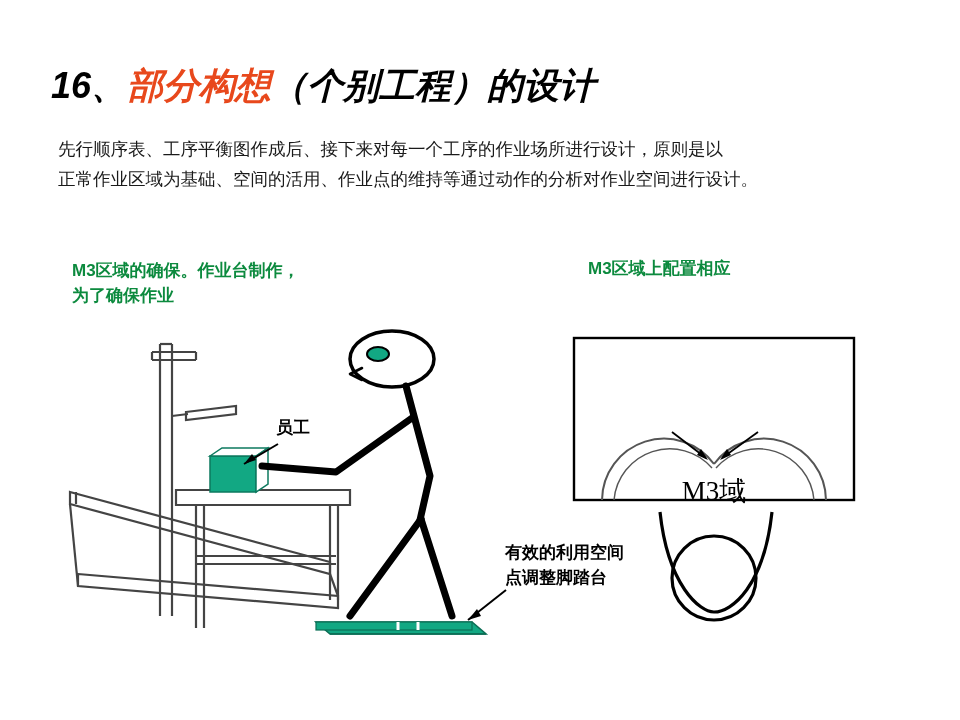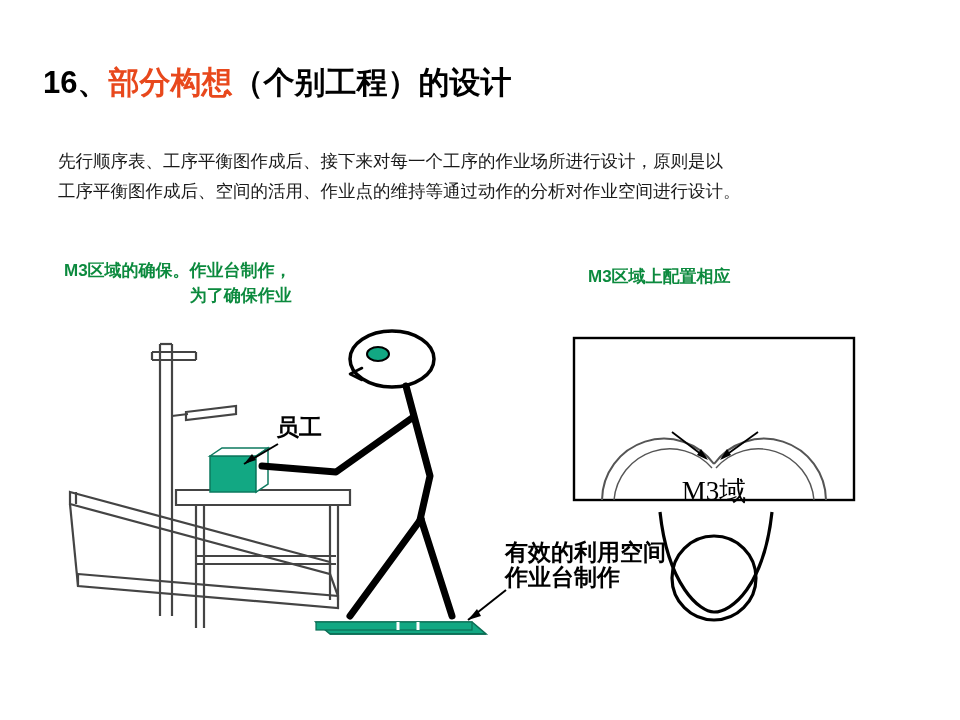--- a/index.html
+++ b/index.html
@@ -13,59 +13,60 @@
   #slide {
     position: relative;
     width: 960px;
     height: 720px;
     background: #ffffff;
     overflow: hidden;
   }
   
   #title {
     position: absolute;
-    left: 43px;
+    left: 51px;
     top: 62px;
-    font-size: 31px;
+    font-size: 36px;
     font-weight: bold;
     white-space: nowrap;
     color: #000000;
     letter-spacing: 0px;
+    font-style: italic;
   }
   #title .num { color: #000000; }
   #title .hl { color: #E8481C; }
   #title .rest { color: #000000; }
 
   
   #body-text {
     position: absolute;
     left: 58px;
-    top: 146px;
+    top: 134px;
     width: 870px;
     font-size: 17.5px;
     line-height: 30px;
     color: #1a1a1a;
   }
 
   
   .green-note {
     position: absolute;
     color: #0C8A3E;
     font-size: 17px;
     line-height: 25px;
     font-weight: bold;
   }
-  #note-left { left: 64px; top: 258px; text-align: right; }
-  #note-right { left: 588px; top: 256px; margin-top: 8px; }
+  #note-left { left: 72px; top: 258px; }
+  #note-right { left: 588px; top: 256px; }
 
   
   .black-note {
     position: absolute;
     color: #000000;
-    font-size: 23px;
+    font-size: 17px;
     line-height: 25px;
     font-weight: bold;
   }
   #note-worker { left: 276px; top: 415px; }
   #note-footrest { left: 505px; top: 540px; }
 
   #art {
     position: absolute;
     left: 0;
     top: 0;
@@ -170,32 +171,32 @@
       <text x="714" y="500" text-anchor="middle" font-family="'Liberation Serif', serif" font-size="27" fill="#000">M3域</text>
     </g>
   </svg>
 
   <div id="title">
     <span class="num">16、</span><span class="hl">部分构想</span><span class="rest">（个别工程）的设计</span>
   </div>
 
   <div id="body-text">
     <div>先行顺序表、工序平衡图作成后、接下来对每一个工序的作业场所进行设计，原则是以</div>
-    <div>工序平衡图作成后、空间的活用、作业点的维持等通过动作的分析对作业空间进行设计。</div>
+    <div>正常作业区域为基础、空间的活用、作业点的维持等通过动作的分析对作业空间进行设计。</div>
   </div>
 
   <div class="green-note" id="note-left">
     <div>M3区域的确保。作业台制作，</div>
     <div>为了确保作业</div>
   </div>
 
   <div class="green-note" id="note-right">
     <div>M3区域上配置相应</div>
   </div>
 
   <div class="black-note" id="note-worker">员工</div>
 
   <div class="black-note" id="note-footrest">
     <div>有效的利用空间</div>
-    <div>作业台制作</div>
+    <div>点调整脚踏台</div>
   </div>
 
 </div>
 
 </body></html>

